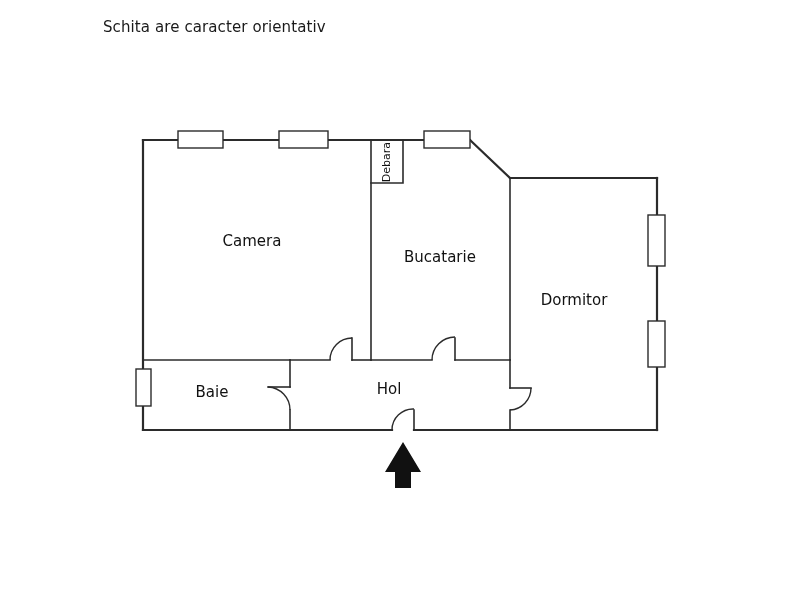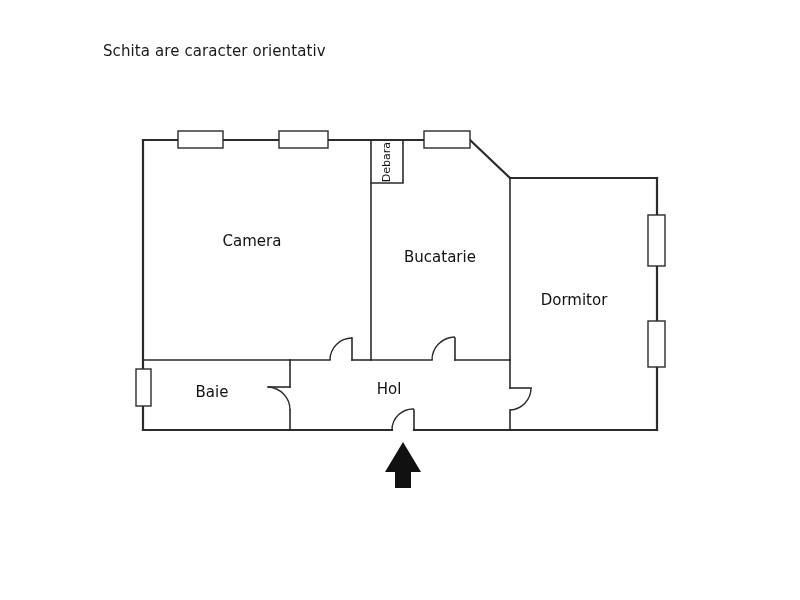--- a/index.html
+++ b/index.html
@@ -15,21 +15,20 @@
     overflow: hidden;
   }
   #plan-title {
     position: absolute;
     left: 103px;
     top: 18px;
     font-size: 15px;
     color: #1a1a1a;
     letter-spacing: 0.1px;
     white-space: nowrap;
-    margin-top: 24px;
   }
   #floorplan-svg {
     position: absolute;
     left: 0;
     top: 0;
   }
   .room-label {
     font-family: "DejaVu Sans", "Liberation Sans", sans-serif;
     font-size: 15px;
     fill: #111111;

